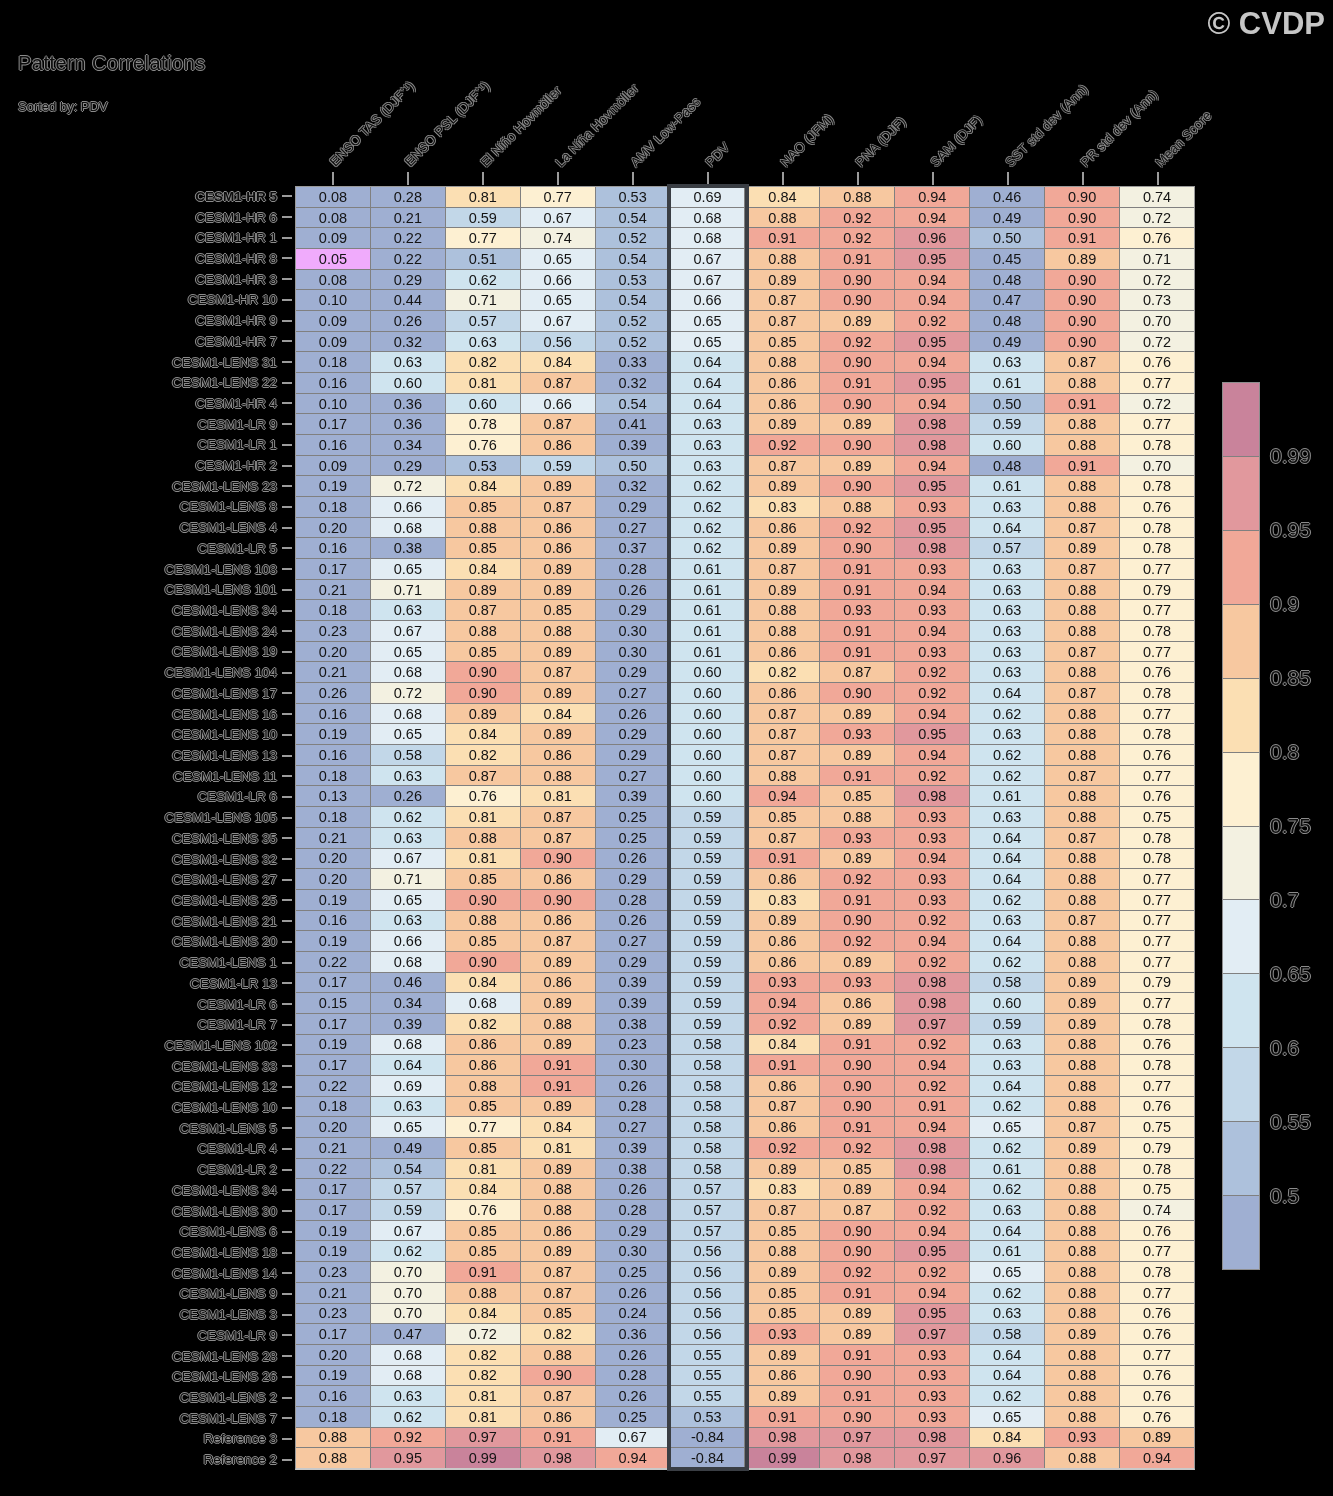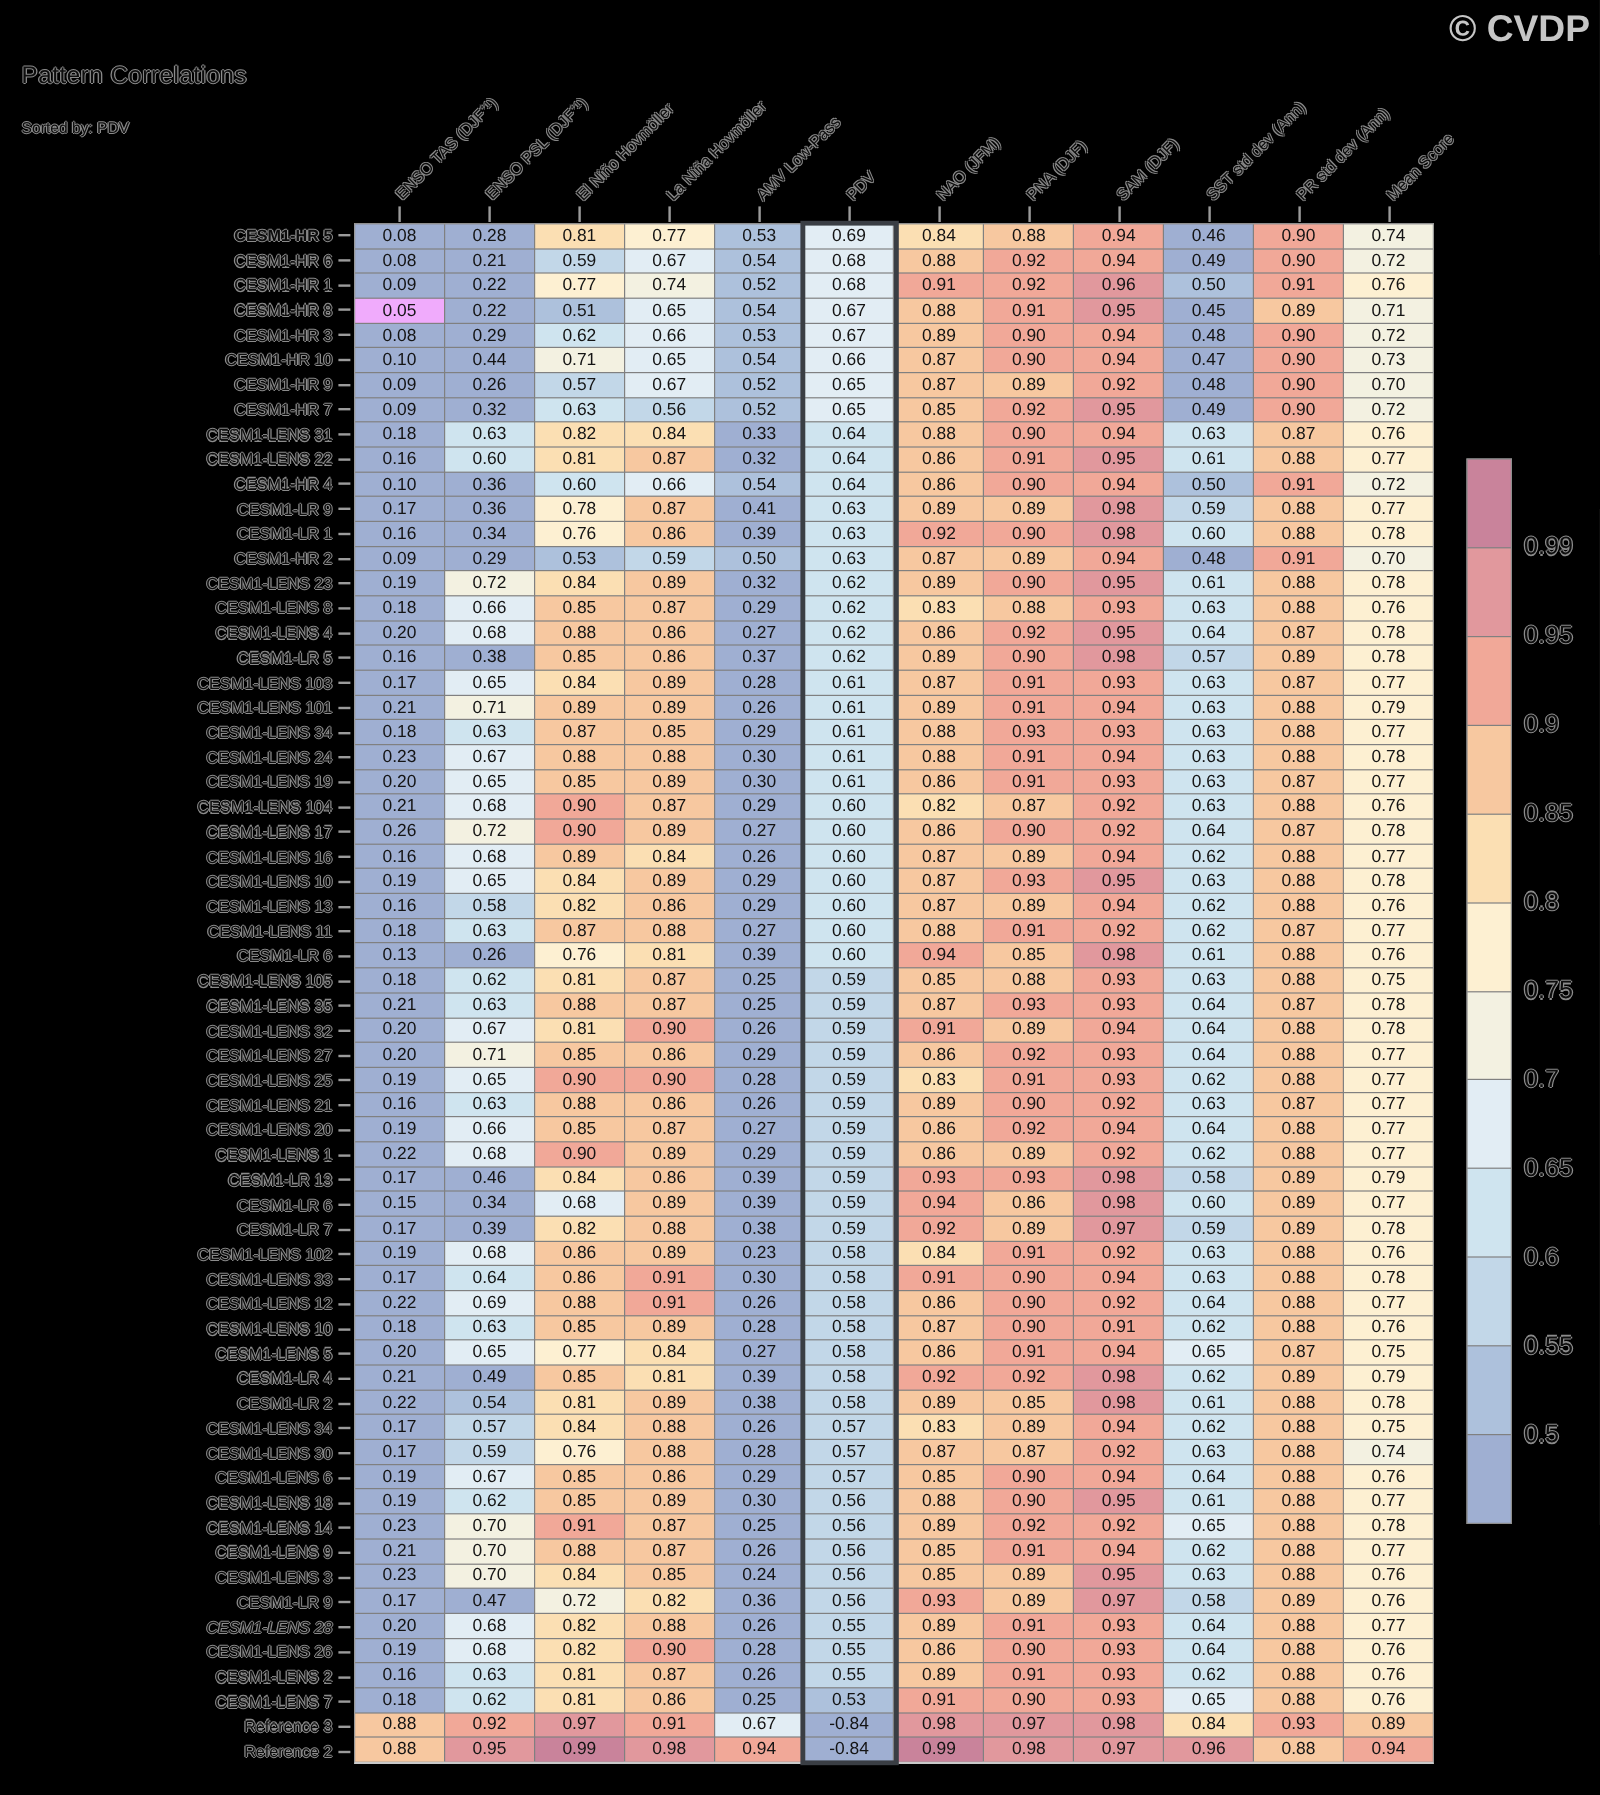--- a/index.html
+++ b/index.html
@@ -179,21 +179,21 @@
       <div class="rowlabel ot" style="top: 82.2581%; height: 1.6129%;">CESM1-LENS 18</div>
       <div class="rowtick" style="top: calc(83.0645% - 1px);"></div>
       <div class="rowlabel ot" style="top: 83.871%; height: 1.6129%;">CESM1-LENS 14</div>
       <div class="rowtick" style="top: calc(84.6774% - 1px);"></div>
       <div class="rowlabel ot" style="top: 85.4839%; height: 1.6129%;">CESM1-LENS 9</div>
       <div class="rowtick" style="top: calc(86.2903% - 1px);"></div>
       <div class="rowlabel ot" style="top: 87.0968%; height: 1.6129%;">CESM1-LENS 3</div>
       <div class="rowtick" style="top: calc(87.9032% - 1px);"></div>
       <div class="rowlabel ot" style="top: 88.7097%; height: 1.6129%;">CESM1-LR 9</div>
       <div class="rowtick" style="top: calc(89.5161% - 1px);"></div>
-      <div class="rowlabel ot" style="top: 90.3226%; height: 1.6129%; font-style: italic;">CESM1-LENS 28</div>
+      <div class="rowlabel ot" style="top: 90.3226%; height: 1.6129%;">CESM1-LENS 28</div>
       <div class="rowtick" style="top: calc(91.129% - 1px);"></div>
       <div class="rowlabel ot" style="top: 91.9355%; height: 1.6129%;">CESM1-LENS 26</div>
       <div class="rowtick" style="top: calc(92.7419% - 1px);"></div>
       <div class="rowlabel ot" style="top: 93.5484%; height: 1.6129%;">CESM1-LENS 2</div>
       <div class="rowtick" style="top: calc(94.3548% - 1px);"></div>
       <div class="rowlabel ot" style="top: 95.1613%; height: 1.6129%;">CESM1-LENS 7</div>
       <div class="rowtick" style="top: calc(95.9677% - 1px);"></div>
       <div class="rowlabel ot" style="top: 96.7742%; height: 1.6129%;">Reference 3</div>
       <div class="rowtick" style="top: calc(97.5806% - 1px);"></div>
       <div class="rowlabel ot" style="top: 98.3871%; height: 1.6129%;">Reference 2</div>

